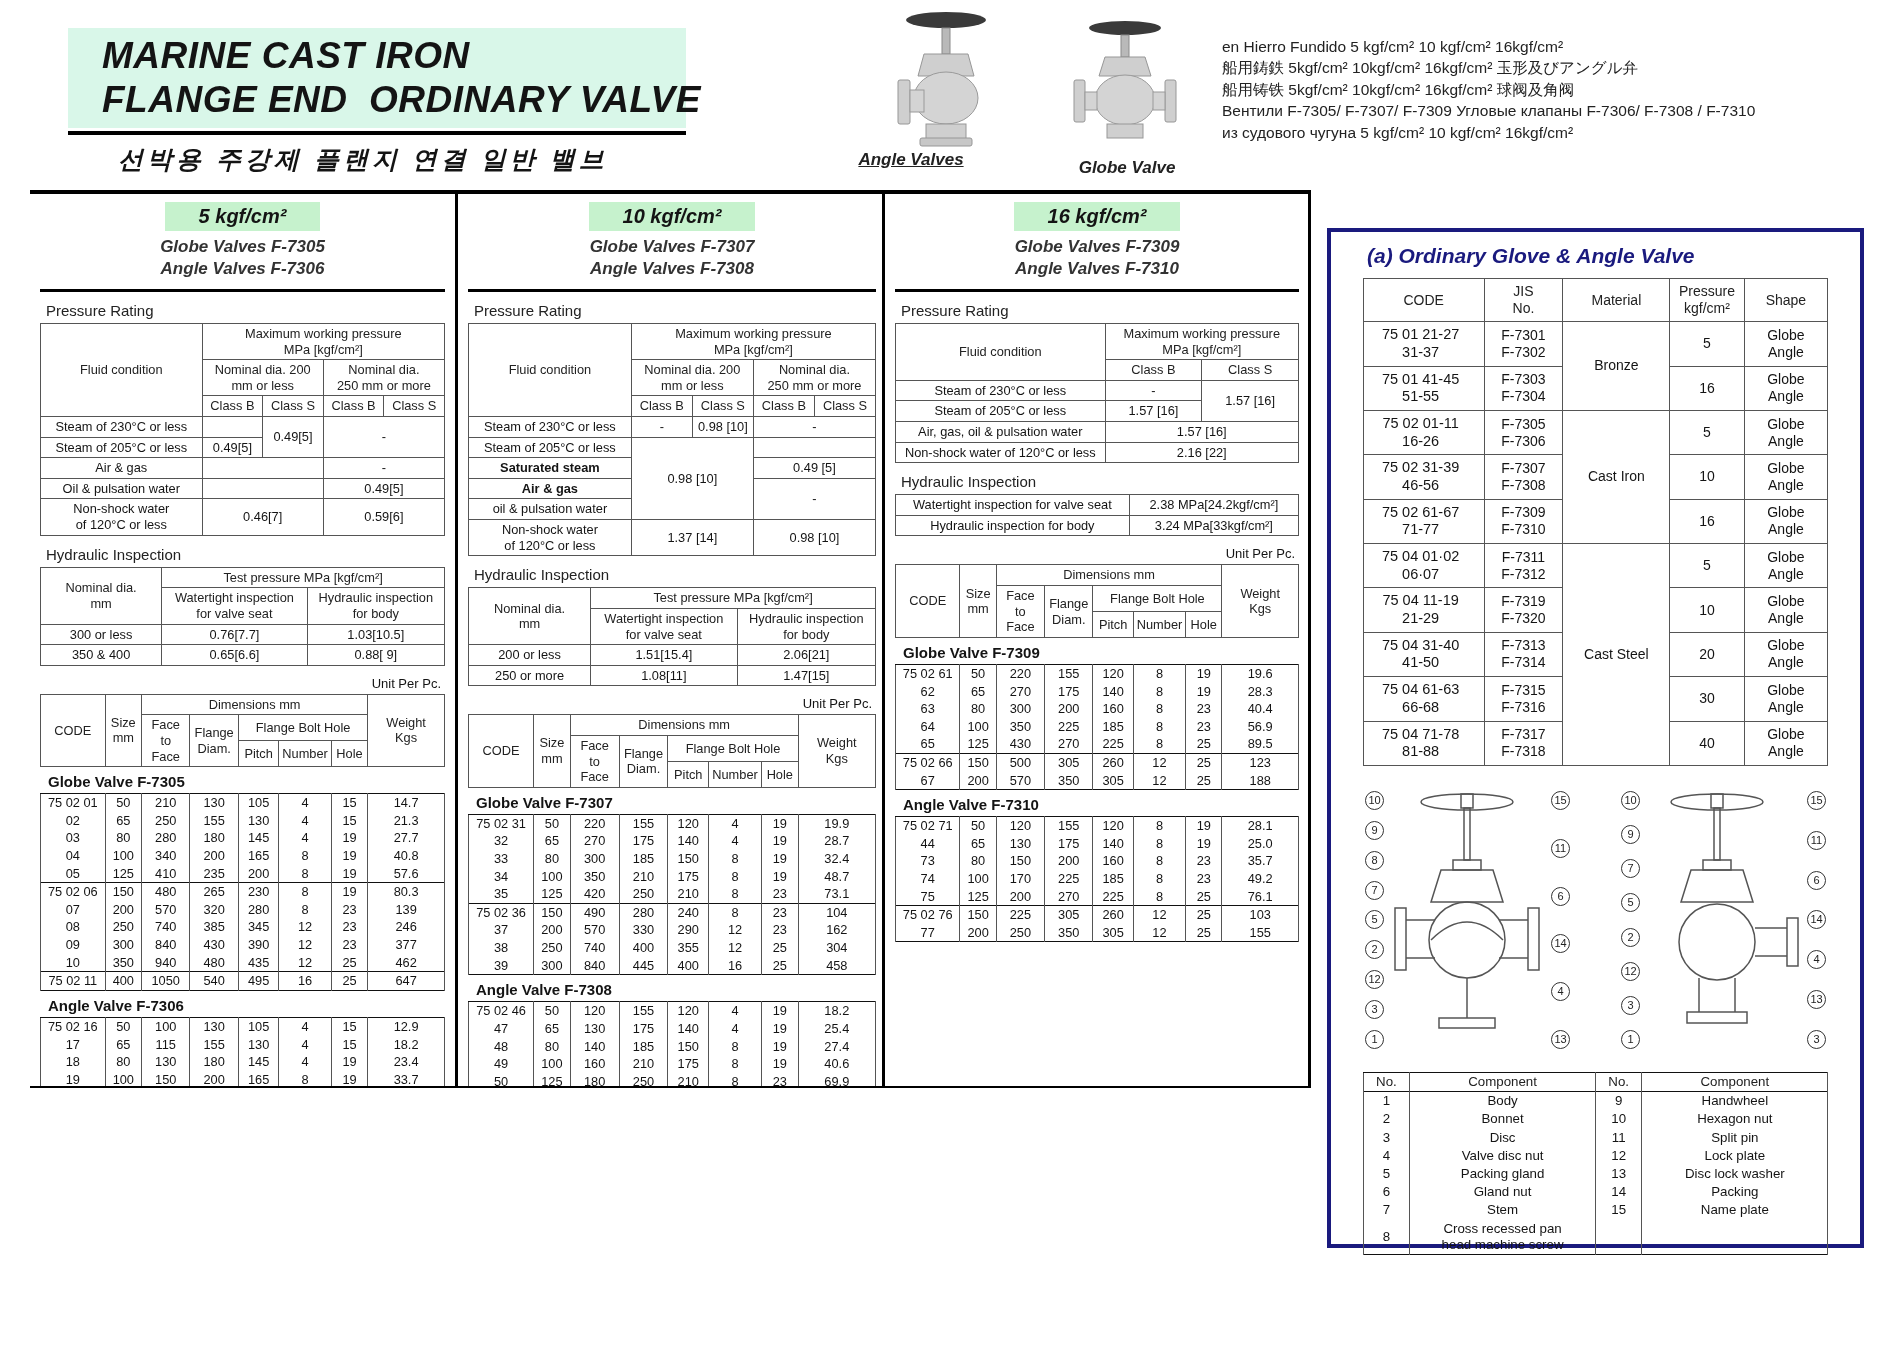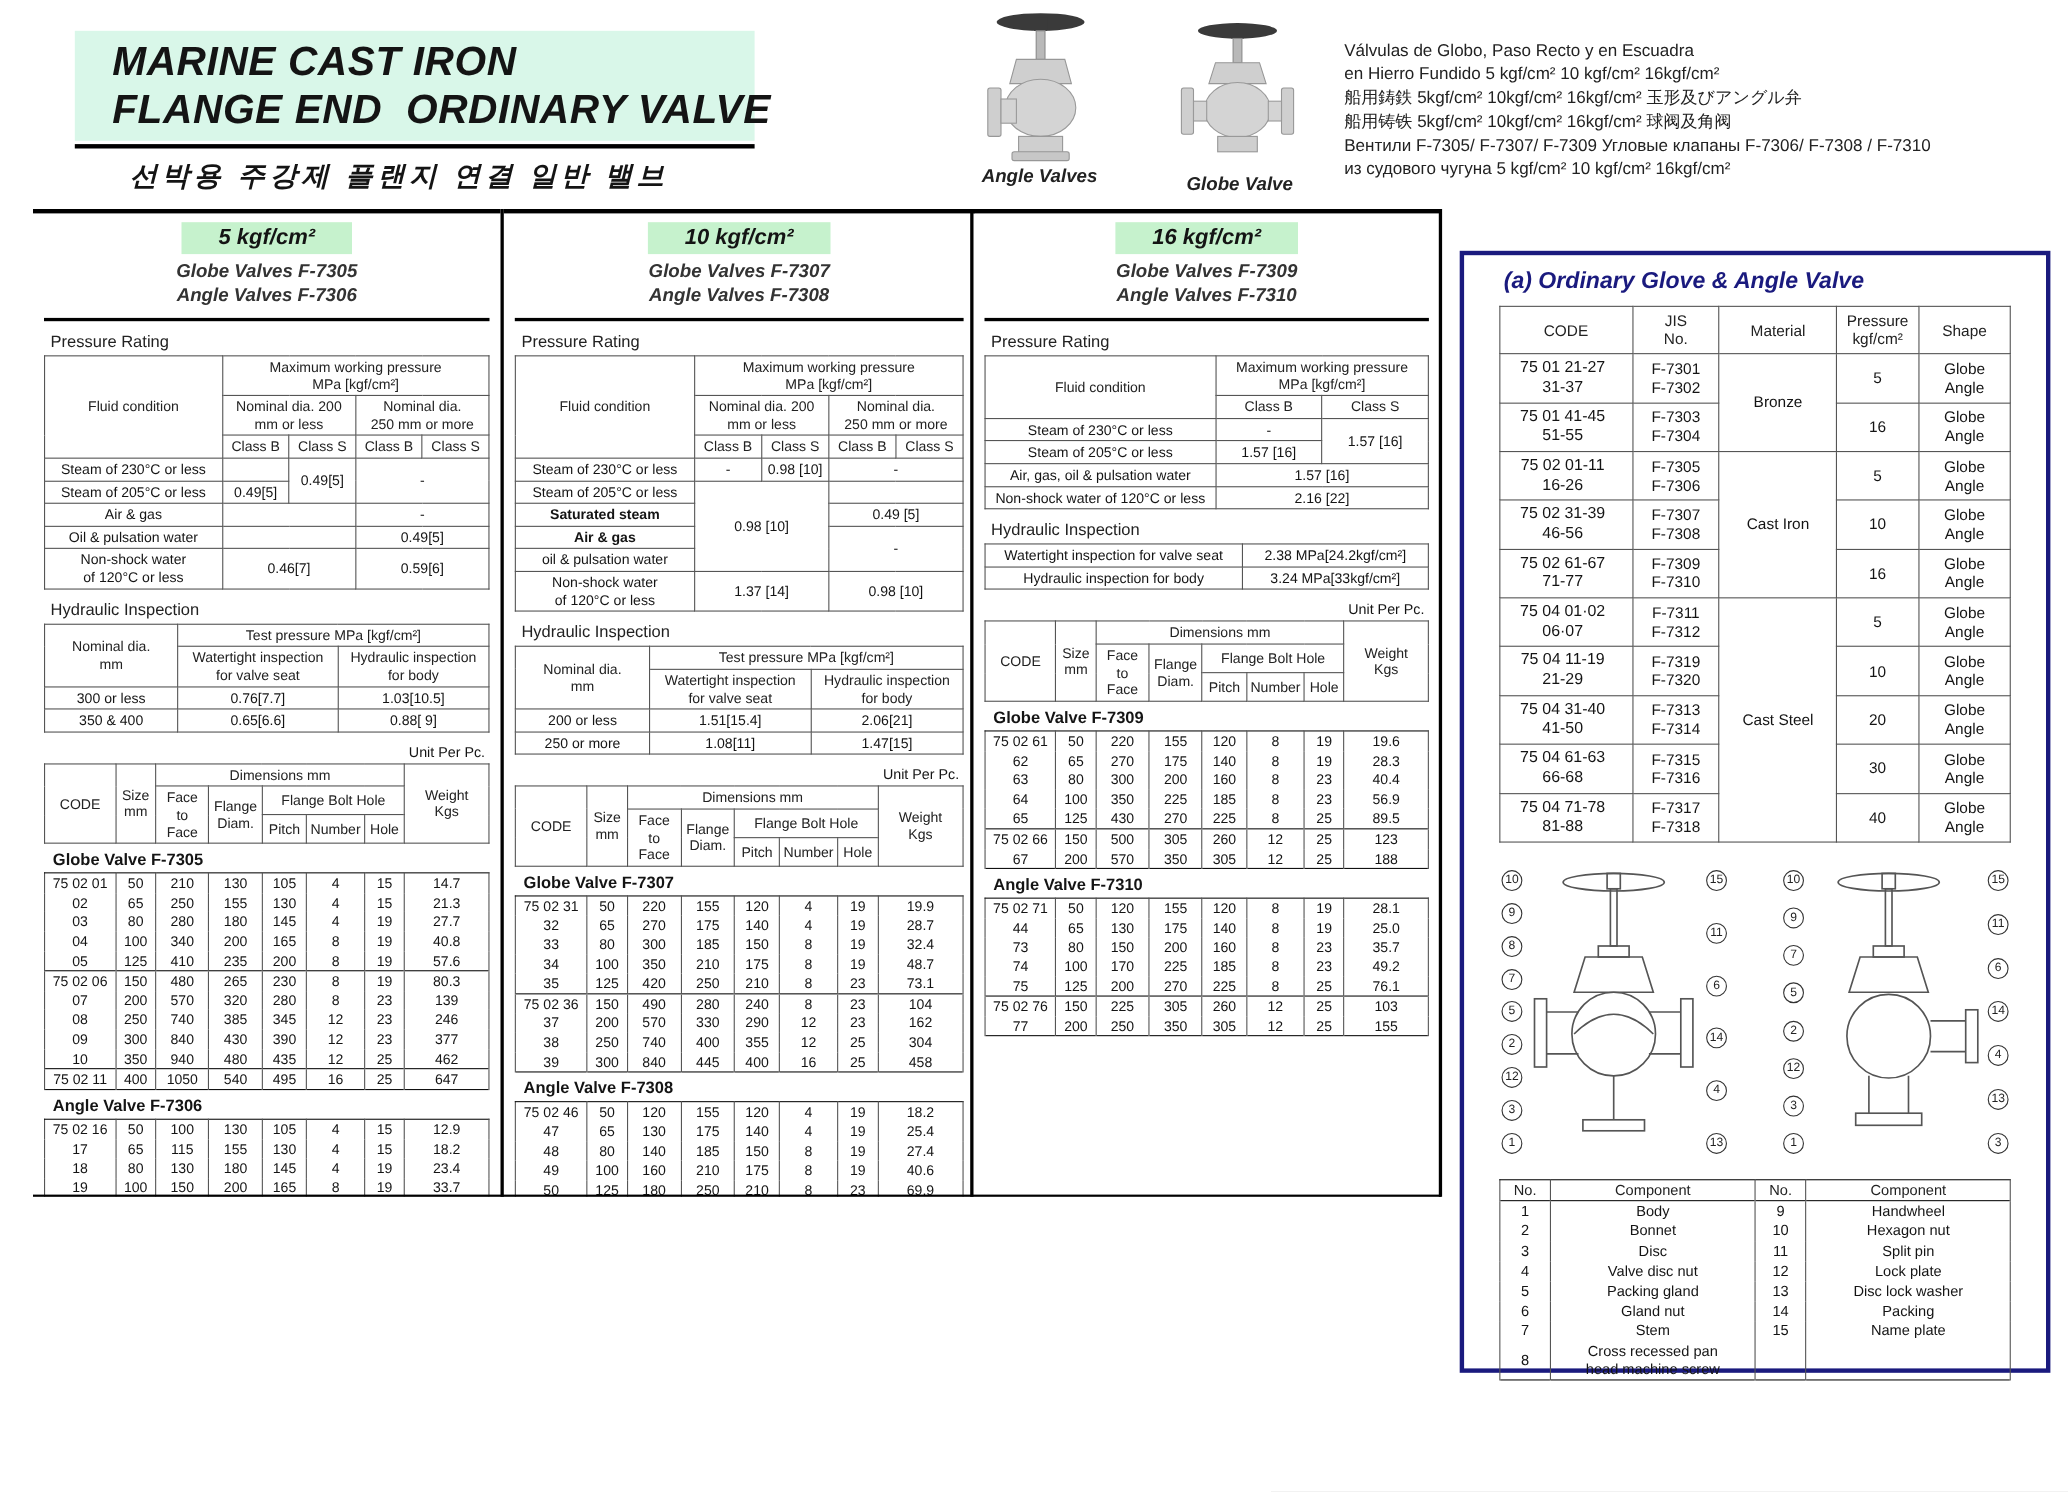--- a/index.html
+++ b/index.html
@@ -97,25 +97,24 @@
       <rect x="55" y="19" width="8" height="22" fill="#b9b9b9" stroke="#8a8a8a"></rect>
       <path d="M39 41 L79 41 L85 60 L33 60 Z" fill="#cfcfcf" stroke="#979797"></path>
       <ellipse cx="59" cy="84" rx="30" ry="25" fill="#d4d4d4" stroke="#9a9a9a"></ellipse>
       <rect x="8" y="64" width="11" height="42" rx="2" fill="#cfcfcf" stroke="#979797"></rect>
       <rect x="99" y="64" width="11" height="42" rx="2" fill="#cfcfcf" stroke="#979797"></rect>
       <rect x="19" y="76" width="12" height="18" fill="#d4d4d4" stroke="#9a9a9a"></rect>
       <rect x="87" y="76" width="12" height="18" fill="#d4d4d4" stroke="#9a9a9a"></rect>
       <rect x="41" y="108" width="36" height="14" fill="#cfcfcf" stroke="#979797"></rect>
     </svg>
   </div>
-  <div class="photo-caption" style="left:870px;top:150px;">Angle Valves</div>
+  <div class="photo-caption" style="left:836px;top:150px;text-decoration:underline;">Angle Valves</div>
   <div class="photo-caption" style="left:1052px;top:158px;">Globe Valve</div>
 
   <div class="intl">
-    <div>Válvulas de Globo, Paso Recto y en Escuadra</div>
     <div>en Hierro Fundido 5 kgf/cm² 10 kgf/cm² 16kgf/cm²</div>
     <div>船用鋳鉄 5kgf/cm² 10kgf/cm² 16kgf/cm² 玉形及びアングル弁</div>
     <div>船用铸铁 5kgf/cm² 10kgf/cm² 16kgf/cm² 球阀及角阀</div>
     <div>Вентили F-7305/ F-7307/ F-7309  Угловые клапаны F-7306/ F-7308 / F-7310</div>
     <div>из судового чугуна 5 kgf/cm² 10 kgf/cm² 16kgf/cm²</div>
   </div>
 
   <div class="panel" style="left:30px;width:425px;">
     <div class="phead">
       <div class="rating-box">5 kgf/cm²</div>

